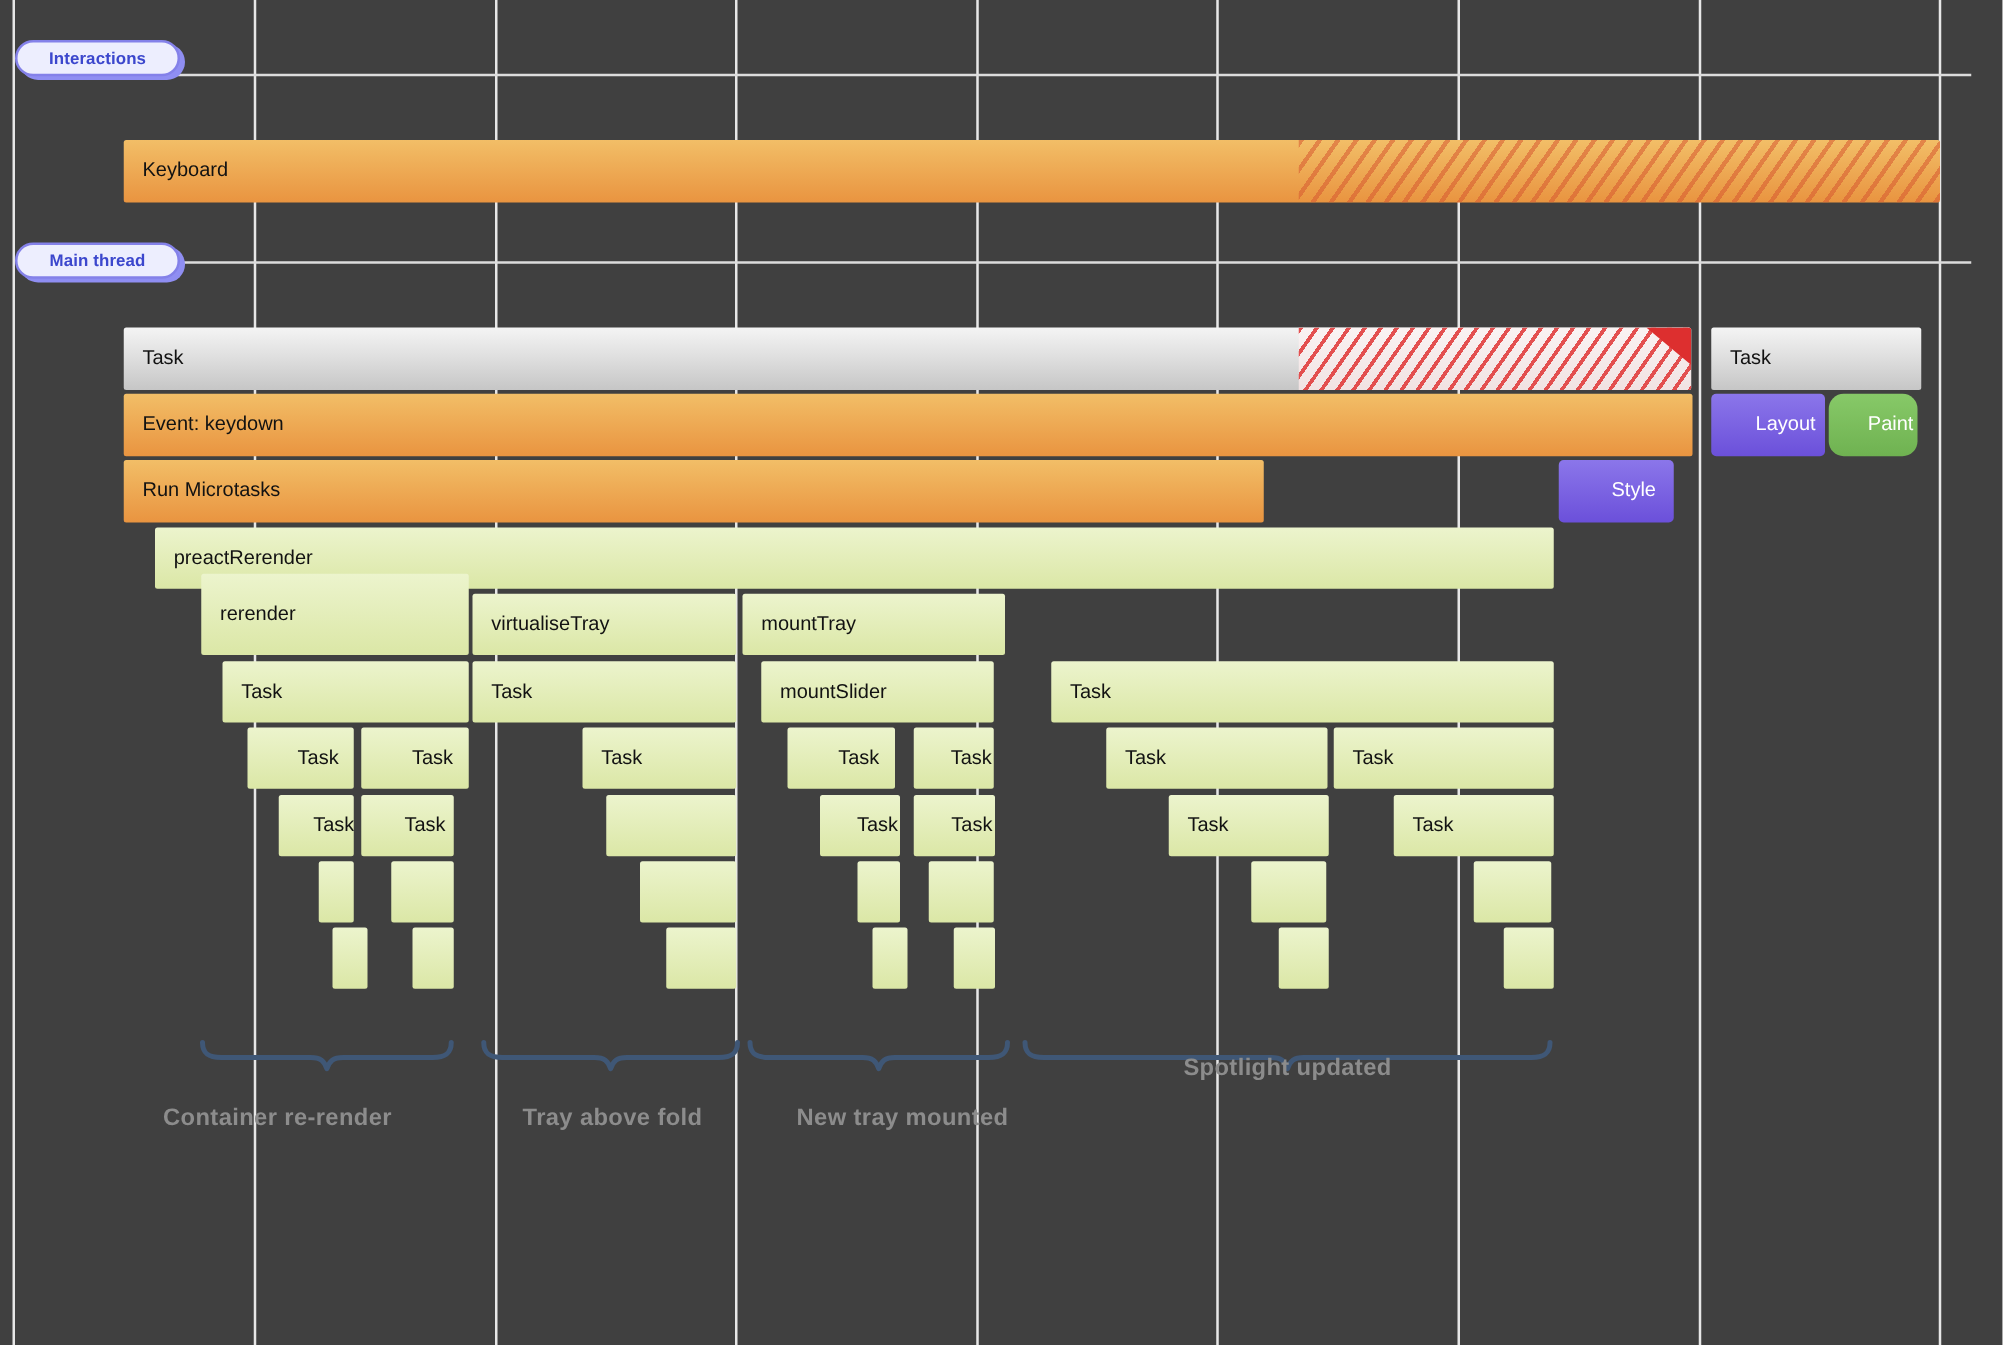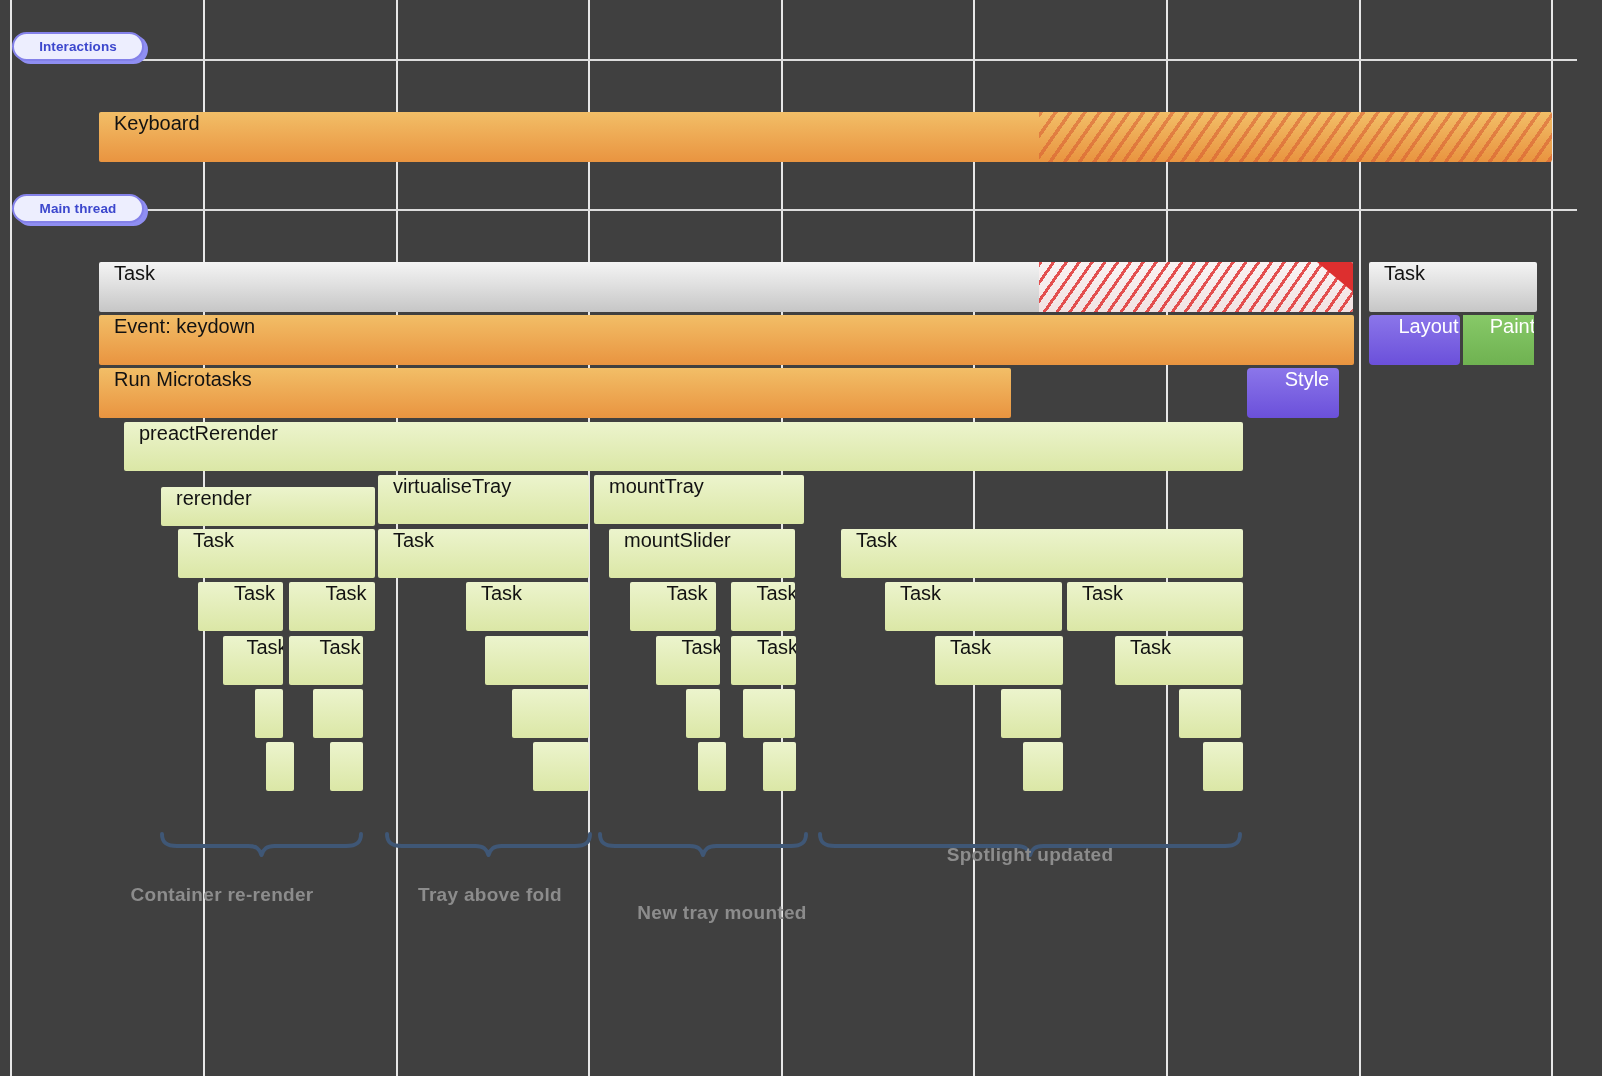--- a/index.html
+++ b/index.html
@@ -10,31 +10,31 @@
   .vgrid{position:absolute;top:0;bottom:0;width:2px;background:var(--grid-line);}
   .hsep{position:absolute;height:2px;background:var(--track-sep);}
   .pill{
     position:absolute;display:flex;align-items:center;justify-content:center;
     background:var(--pill-bg);border:2px solid var(--pill-border);
     border-radius:16px;box-shadow:4px 3px 0 var(--pill-shadow);
     color:var(--pill-text);font-size:13.5px;font-weight:700;z-index:5;
     box-sizing:border-box;letter-spacing:.1px;
   }
   .bar{
-    position:absolute;display:flex;align-items:flex-start;box-sizing:border-box;
-    font-size:20px;font-weight:500;color:var(--bar-text);
+    position:absolute;display:flex;align-items:center;box-sizing:border-box;
+    font-size:16px;font-weight:500;color:var(--bar-text);
     white-space:nowrap;overflow:hidden;border-radius:2px;
   }
   .bar .lbl{padding-left:15px;position:relative;z-index:2;}
   .bar.centered{justify-content:center;padding-left:28px;}
   .bar.centered .lbl{padding-left:0;}
   .bar.orange{background:linear-gradient(180deg,var(--orange-top),var(--orange-bottom));}
   .bar.gray{background:linear-gradient(180deg,var(--gray-top) 0%,#e0e0e0 45%,var(--gray-bottom) 100%);}
   .bar.purple{background:linear-gradient(180deg,var(--purple-top),var(--purple-bottom));color:var(--bar-text-light);border-radius:4px;}
-  .bar.green{background:linear-gradient(180deg,var(--green-top),var(--green-bottom));color:var(--bar-text-light);border-radius:0;}
+  .bar.green{background:linear-gradient(180deg,var(--green-top),var(--green-bottom));color:var(--bar-text-light);border-radius:12px;}
   .bar.tree{background:linear-gradient(180deg,var(--tree-top),var(--tree-bottom));}
   .hatch{position:absolute;top:0;bottom:0;right:0;z-index:1;}
   .hatch.orange-hatch{
     background:repeating-linear-gradient(125deg,var(--hatch-orange) 0 3.5px,transparent 3.5px 12px);
   }
   .hatch.red-hatch{
     background:repeating-linear-gradient(125deg,var(--red-stripe) 0 3px,transparent 3px 10.5px),
                linear-gradient(180deg,#faf3f3,#f1e2e2);
   }
   .corner-tri{
@@ -88,21 +88,21 @@
     </div>
     <div class="bar orange" style="left: 99px; top: 368px; width: 912px; height: 50px;">
       <span class="lbl">Run Microtasks</span>
     </div>
     <div class="bar purple centered" style="left: 1247px; top: 368px; width: 92px; height: 50px;">
       <span class="lbl">Style</span>
     </div>
     <div class="bar tree" style="left: 124px; top: 422px; width: 1119px; height: 49px;">
       <span class="lbl">preactRerender</span>
     </div>
-    <div class="bar tree" style="left: 161px; top: 487px; width: 214px; height: 39px;">
+    <div class="bar tree" style="left: 161px; top: 459px; width: 214px; height: 65px;">
       <span class="lbl">rerender</span>
     </div>
     <div class="bar tree" style="left: 378px; top: 475px; width: 211px; height: 49px;">
       <span class="lbl">virtualiseTray</span>
     </div>
     <div class="bar tree" style="left: 594px; top: 475px; width: 210px; height: 49px;">
       <span class="lbl">mountTray</span>
     </div>
     <div class="bar tree" style="left: 178px; top: 529px; width: 197px; height: 49px;">
       <span class="lbl">Task</span>
@@ -174,18 +174,18 @@
       <path d="M 2 3 C 2 12 7 15 17 15 L 88.5 15 C 96.5 15 99.5 18 101.5 24 C 103.5 18 106.5 15 114.5 15 L 186 15 C 196 15 201 12 201 3"></path>
     </svg>
     <div class="caption" style="left: 222px; top: 884px;">Container re-render</div>
     <svg class="brace" width="207" height="28" viewBox="0 0 207 28" style="left: 385px; top: 831px;">
       <path d="M 2 3 C 2 12 7 15 17 15 L 90.5 15 C 98.5 15 101.5 18 103.5 24 C 105.5 18 108.5 15 116.5 15 L 190 15 C 200 15 205 12 205 3"></path>
     </svg>
     <div class="caption" style="left: 490px; top: 884px;">Tray above fold</div>
     <svg class="brace" width="210" height="28" viewBox="0 0 210 28" style="left: 598px; top: 831px;">
       <path d="M 2 3 C 2 12 7 15 17 15 L 92 15 C 100 15 103 18 105 24 C 107 18 110 15 118 15 L 193 15 C 203 15 208 12 208 3"></path>
     </svg>
-    <div class="caption" style="left: 722px; top: 884px; margin-top: 18px;">New tray mounted</div>
+    <div class="caption" style="left: 722px; top: 884px;">New tray mounted</div>
     <svg class="brace" width="424" height="28" viewBox="0 0 424 28" style="left: 818px; top: 831px;">
       <path d="M 2 3 C 2 12 7 15 17 15 L 199 15 C 207 15 210 18 212 24 C 214 18 217 15 225 15 L 407 15 C 417 15 422 12 422 3"></path>
     </svg>
     <div class="caption" style="left: 1030px; top: 844px;">Spotlight updated</div>
   </div>
 
 </body></html>

